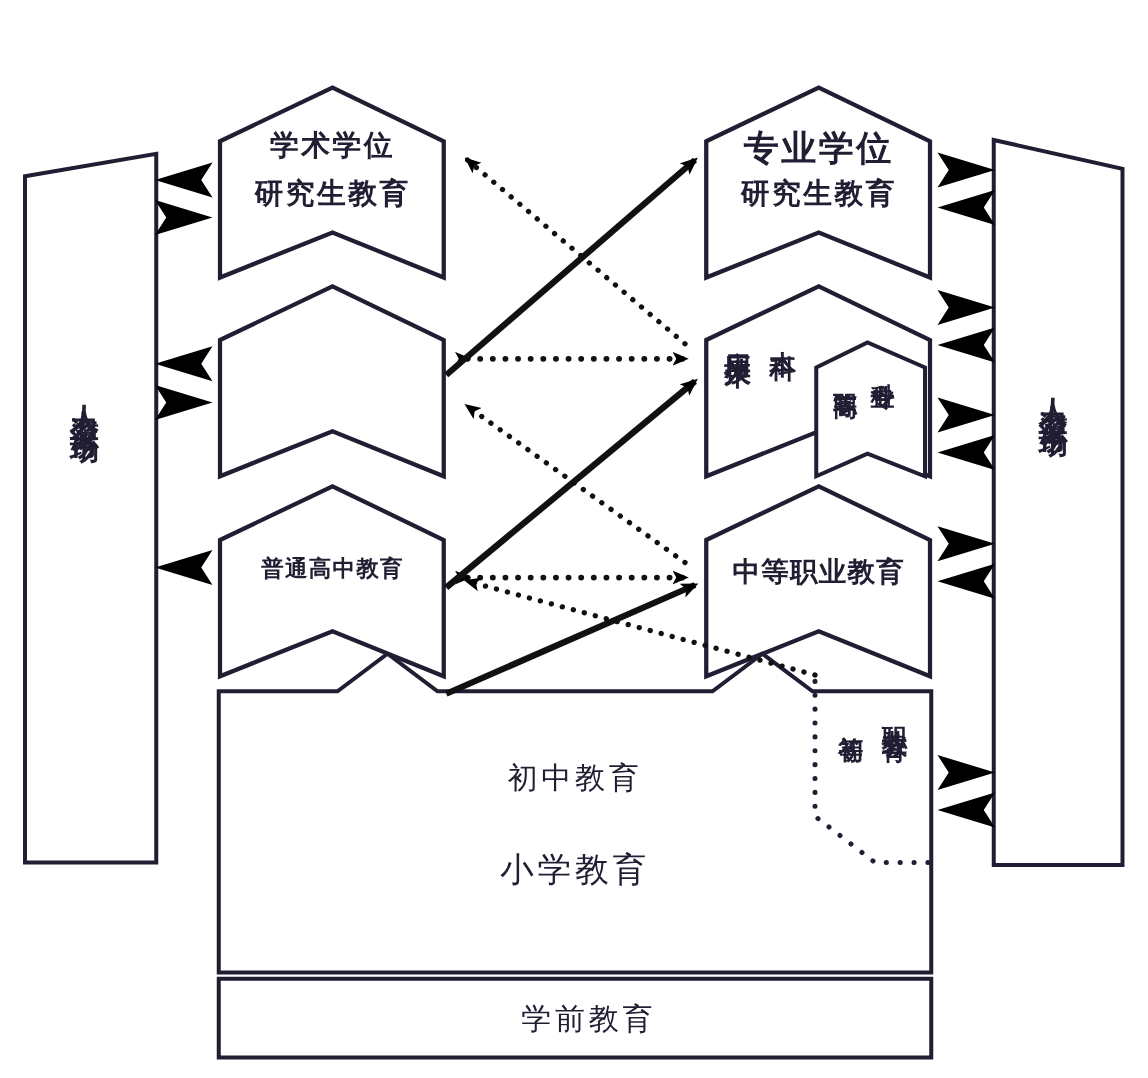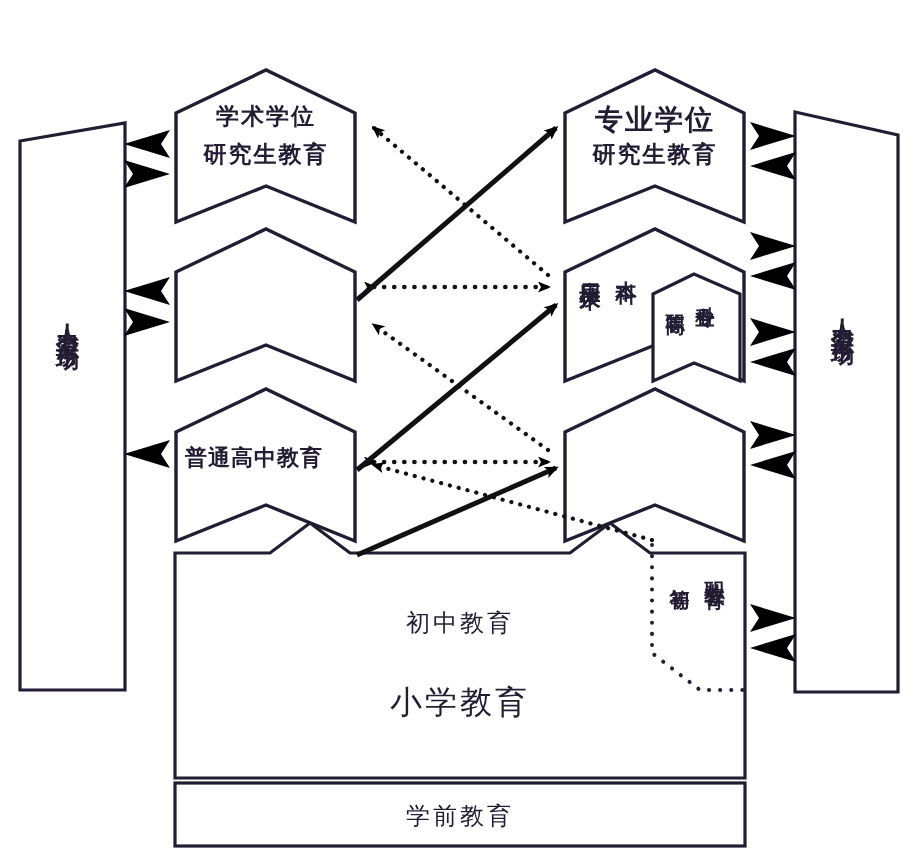--- a/index.html
+++ b/index.html
@@ -184,31 +184,32 @@
 
 <div class="vlbl" style="left:827px;top:300px;font-size:23px;">人力资源市场</div>
 
 <div class="lbl" style="left:176px;top:101px;width:180px;font-size:23px;">学术学位</div>
 <div class="lbl" style="left:176px;top:139px;width:180px;font-size:23px;">研究生教育</div>
 
 <div class="lbl" style="left:565px;top:101px;width:180px;font-size:28px;">专业学位</div>
 <div class="lbl" style="left:565px;top:139px;width:180px;font-size:23px;">研究生教育</div>
 
 
-<div class="lbl" style="left:164px;top:443px;width:180px;font-size:22px;letter-spacing:1px;">普通高中教育</div>
-
+<div class="lbl" style="left:176px;top:443px;width:180px;font-size:18px;letter-spacing:1px;">普通高中教育</div>
+
+<div class="lbl" style="left:565px;top:443px;width:180px;font-size:22px;letter-spacing:1px;">中等职业教育</div>
 
 <div class="vlbl" style="left:576px;top:264px;font-size:21px;letter-spacing:3px;">应用技术</div>
 <div class="vlbl" style="left:612px;top:264px;font-size:21px;letter-spacing:3px;">本科</div>
 
 <div class="vlbl" style="left:662px;top:300px;font-size:19px;letter-spacing:0px;">高等职</div>
 <div class="vlbl" style="left:692px;top:292px;font-size:19px;letter-spacing:0px;">业专科</div>
 
 <div class="lbl" style="left:310px;top:607px;width:300px;font-size:24px;letter-spacing:3px;font-weight:400;text-align:center;">初中教育</div>
 
-<div class="lbl" style="left:310px;top:681px;width:300px;font-size:32px;letter-spacing:3px;font-weight:400;">小学教育</div>
-
-<div class="lbl" style="left:310px;top:800px;width:300px;font-size:24px;letter-spacing:3px;font-weight:400;">学前教育</div>
+<div class="lbl" style="left:310px;top:681px;width:300px;font-size:27px;letter-spacing:3px;font-weight:400;font-family:Liberation Mono, monospace;">小学教育</div>
+
+<div class="lbl" style="left:321px;top:800px;width:300px;font-size:24px;letter-spacing:3px;font-weight:400;">学前教育</div>
 
 <div class="vlbl" style="left:667px;top:572px;font-size:20px;letter-spacing:2px;">初等</div>
 <div class="vlbl" style="left:702px;top:566px;font-size:20px;letter-spacing:2px;">职业教育</div>
 
 </div>
 
 </body></html>

